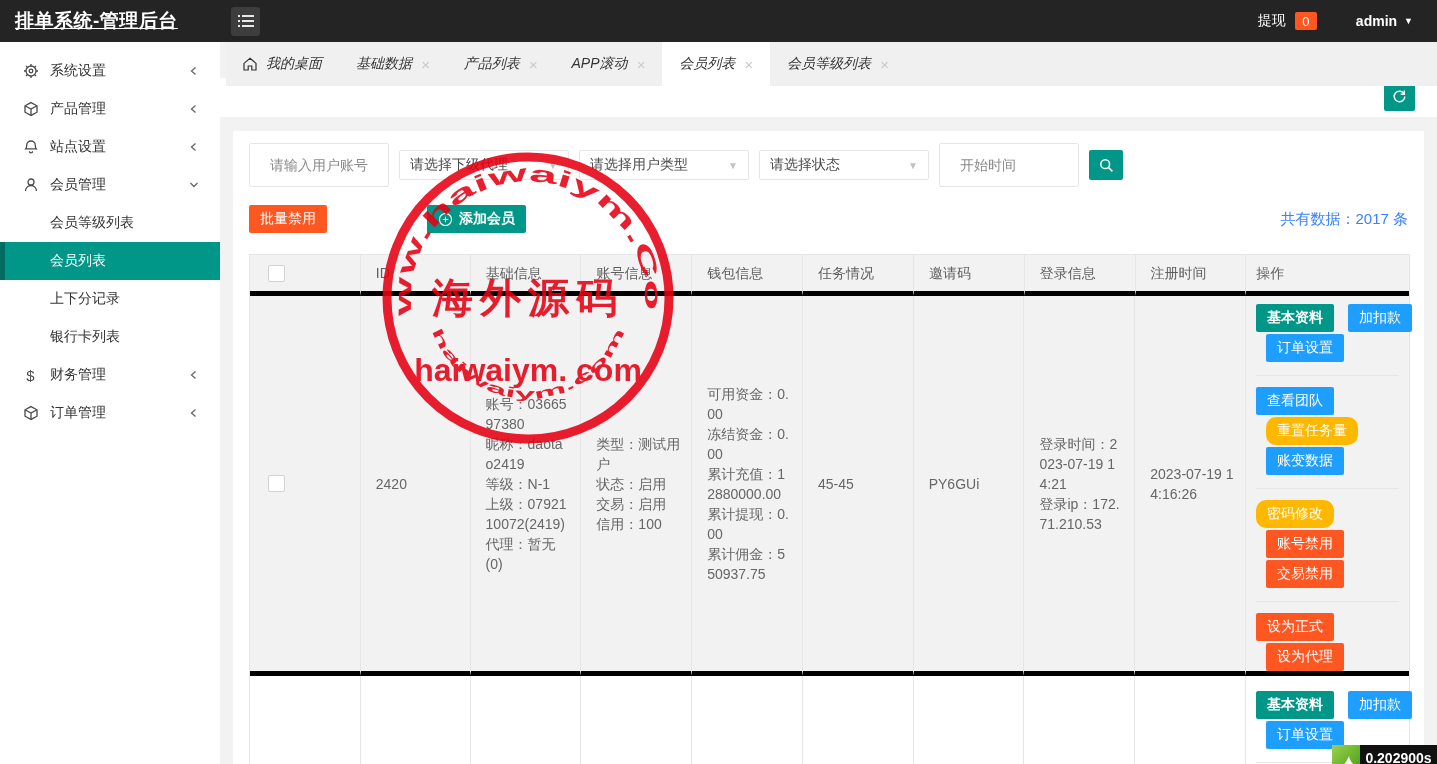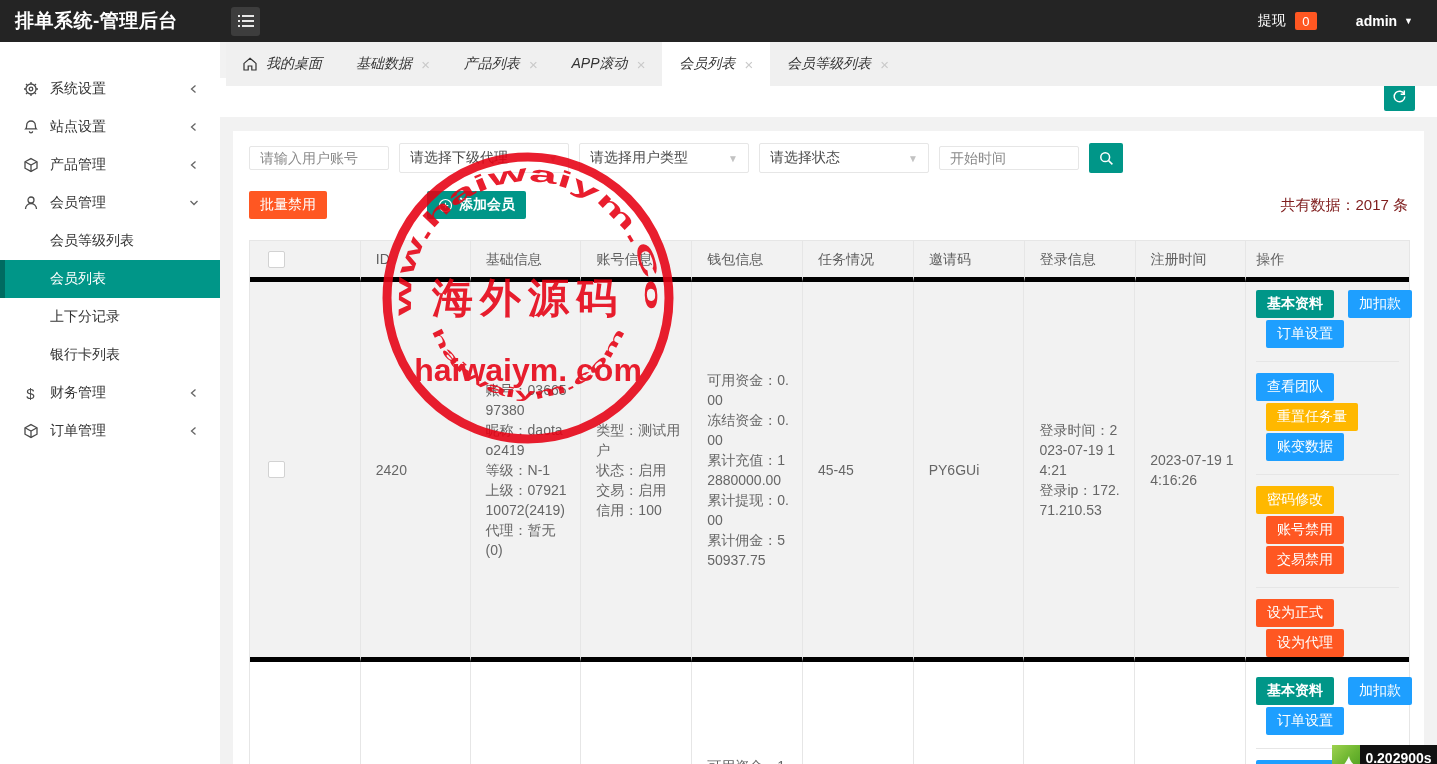--- a/index.html
+++ b/index.html
@@ -1,30 +1,30 @@
 <!DOCTYPE html>
 <html><head>
 <meta charset="utf-8">
 <style>
   * { margin:0; padding:0; box-sizing:border-box; }
   html,body { width:1437px; height:764px; overflow:hidden; }
   body { font-family:"Liberation Sans","DejaVu Sans",sans-serif; background:#f2f2f2; position:relative; }
 
   
   .topbar { position:absolute; top:0; left:0; width:1437px; height:42px; background:#242424; display:flex; align-items:center; color:#fff; z-index:30; }
-  .brand { width:220px; padding-left:15px; font-size:19px; font-weight:bold; letter-spacing:.5px; }
+  .brand { width:220px; padding-left:15px; font-size:19px; font-weight:bold; letter-spacing:.5px;text-decoration:underline; }
   .hamburger { width:29px; height:29px; background:#3d3d3d; border-radius:3px; margin-left:11px; display:flex; align-items:center; justify-content:center; cursor:pointer; }
   .topbar-right { margin-left:auto; display:flex; align-items:center; padding-right:24px; gap:9px; }
   .withdraw-label { font-size:14px; }
   .withdraw-badge { min-width:22px; height:18px; background:#FF5722; border-radius:2px; color:#fff; font-size:13px; display:flex; align-items:center; justify-content:center; padding:0 5px; }
   .admin-box { display:flex; align-items:center; gap:7px; margin-left:30px; font-size:14px; font-weight:bold; cursor:pointer; }
   .caret { font-size:9px; color:#fff; }
 
   
-  .sidebar { position:absolute; top:42px; left:0; width:220px; height:722px; background:#fff; z-index:20; padding-top:28px; }
+  .sidebar { position:absolute; top:42px; left:0; width:220px; height:722px; background:#fff; z-index:20; padding-top:10px; }
   .side-item { height:38px; display:flex; align-items:center; padding:0 20px 0 22px; font-size:14px; color:#333; cursor:pointer; }
   .side-item .s-icon { width:17px; height:17px; margin-right:11px; display:flex; align-items:center; justify-content:center; color:#4a4a4a; font-size:15px; }
   .side-item .chev { margin-left:auto; display:flex; }
   .sub-item { height:38px; display:flex; align-items:center; padding-left:50px; font-size:14px; color:#333; cursor:pointer; }
   .sub-item.active { background:#009688; color:#fff; border-left:5px solid #006b61; padding-left:45px; }
 
   
   .tabbar { position:absolute; top:42px; left:226px; width:1217px; height:44px; background:#f0f0f0; display:flex; z-index:10;font-style:italic; }
   .tab { display:flex; align-items:center; padding:0 17px; font-size:14px; color:#333; gap:9px; cursor:pointer; white-space:nowrap; }
   .tab.active { background:#fff; }
@@ -32,33 +32,33 @@
   .tab .home-ic { display:flex; }
 
   
   .strip { position:absolute; top:78px; left:220px; width:1217px; height:39px; background:#fff; }
   .refresh-btn { position:absolute; top:4px; right:22px; width:31px; height:29px; background:#009688; border-radius:2px; display:flex; align-items:center; justify-content:center; cursor:pointer; }
 
   
   .card { position:absolute; top:131px; left:233px; width:1191px; height:700px; background:#fff; padding:12px 16px; z-index:5; }
 
   .filter-row { display:flex; gap:10px; align-items:center; }
-  .inp { height:24px; border:1px solid #e6e6e6; border-radius:2px; padding:0 10px; font-size:14px; color:#333; background:#fff; outline:none; width:140px; font-family:inherit; }
+  .inp { height:44px; border:1px solid #e6e6e6; border-radius:2px; padding:0 20px; font-size:14px; color:#333; background:#fff; outline:none; width:140px; font-family:inherit; }
   .inp::placeholder { color:#8a8a8a; }
   .sel { width:170px; height:30px; border:1px solid #e6e6e6; border-radius:2px; padding:0 10px; font-size:14px; color:#4a4a4a; background:#fff; display:flex; align-items:center; justify-content:space-between; cursor:pointer; }
   .sel .sel-arrow { color:#c2c2c2; font-size:10px; }
   .search-btn { width:34px; height:30px; background:#009688; border:none; border-radius:2px; display:flex; align-items:center; justify-content:center; cursor:pointer; }
 
   .btn-row { display:flex; align-items:center; margin-top:18px;gap:44px; }
   .btn { height:28px; border:none; border-radius:2px; color:#fff; font-size:14px; padding:0 11px; display:inline-flex; align-items:center; gap:6px; cursor:pointer; white-space:nowrap; font-family:inherit; }
   .btn-red { background:#FF5722; }
   .btn-teal { background:#009688;font-weight:bold; }
   .btn-blue { background:#1E9FFF; }
-  .btn-orange { background:#FFB800; }
-  .total-text { margin-left:auto; font-size:15px; color:#7f1d1d; }
+  .btn-orange { background:#FFB800;border-radius:10px; }
+  .total-text { margin-left:auto; font-size:15px; color:#3b82f6; }
 
   
   .tbl { margin-top:21px; border:1px solid #e6e6e6; border-bottom:none; width:1161px; }
   .trow { display:flex; }
   .tcell { border-right:1px solid #e6e6e6; border-bottom:5px solid #000000; padding:9px 10px 9px 15px; font-size:14px; color:#666; display:flex; flex-direction:column; justify-content:center; line-height:20px; word-break:break-all; }
   .tcell:last-child { border-right:none; }
   .thead .tcell { background:#f2f2f2; height:41px; color:#5f5f5f; }
   .c-check { width:111px; padding-left:18px; }
   .c-id { width:110px; }
   .c-std { width:111px; }
@@ -123,39 +123,39 @@
     <span>系统设置</span>
     <span class="chev">
       <svg width="12" height="12" viewBox="0 0 12 12" fill="none" stroke="#666" stroke-width="1.3">
           <polyline points="7.5,2.5 3.5,6 7.5,9.5"></polyline>
         </svg>
     </span>
   </div>
   <div class="side-item">
     <span class="s-icon">
       <svg width="16" height="16" viewBox="0 0 16 16" fill="none" stroke="#4a4a4a" stroke-width="1.3">
+        <path d="M8 1.6 14 4.8v6.4L8 14.4 2 11.2V4.8Z"></path>
+          <path d="M2 4.8 8 8l6-3.2M8 8v6.4"></path>
+      </svg>
+    </span>
+    <span>产品管理</span>
+    <span class="chev">
+      <svg width="12" height="12" viewBox="0 0 12 12" fill="none" stroke="#666" stroke-width="1.3">
+          <polyline points="7.5,2.5 3.5,6 7.5,9.5"></polyline>
+        </svg>
+    </span>
+  </div>
+  <div class="side-item">
+    <span class="s-icon">
+      <svg width="16" height="16" viewBox="0 0 16 16" fill="none" stroke="#4a4a4a" stroke-width="1.3">
         <path d="M8 2a4.3 4.3 0 0 1 4.3 4.3c0 2.6 1 3.6 1 3.6H2.7s1-1 1-3.6A4.3 4.3 0 0 1 8 2Z"></path>
         <path d="M6.4 12.3a1.6 1.6 0 0 0 3.2 0"></path>
       </svg>
     </span>
     <span>站点设置</span>
-    <span class="chev">
-      <svg width="12" height="12" viewBox="0 0 12 12" fill="none" stroke="#666" stroke-width="1.3">
-          <polyline points="7.5,2.5 3.5,6 7.5,9.5"></polyline>
-        </svg>
-    </span>
-  </div>
-  <div class="side-item">
-    <span class="s-icon">
-      <svg width="16" height="16" viewBox="0 0 16 16" fill="none" stroke="#4a4a4a" stroke-width="1.3">
-        <path d="M8 1.6 14 4.8v6.4L8 14.4 2 11.2V4.8Z"></path>
-          <path d="M2 4.8 8 8l6-3.2M8 8v6.4"></path>
-      </svg>
-    </span>
-    <span>产品管理</span>
     <span class="chev">
       <svg width="12" height="12" viewBox="0 0 12 12" fill="none" stroke="#666" stroke-width="1.3">
           <polyline points="7.5,2.5 3.5,6 7.5,9.5"></polyline>
         </svg>
     </span>
   </div>
   <div class="side-item">
     <span class="s-icon">
       <svg width="16" height="16" viewBox="0 0 16 16" fill="none" stroke="#4a4a4a" stroke-width="1.3">
         <circle cx="8" cy="5" r="3"></circle>

